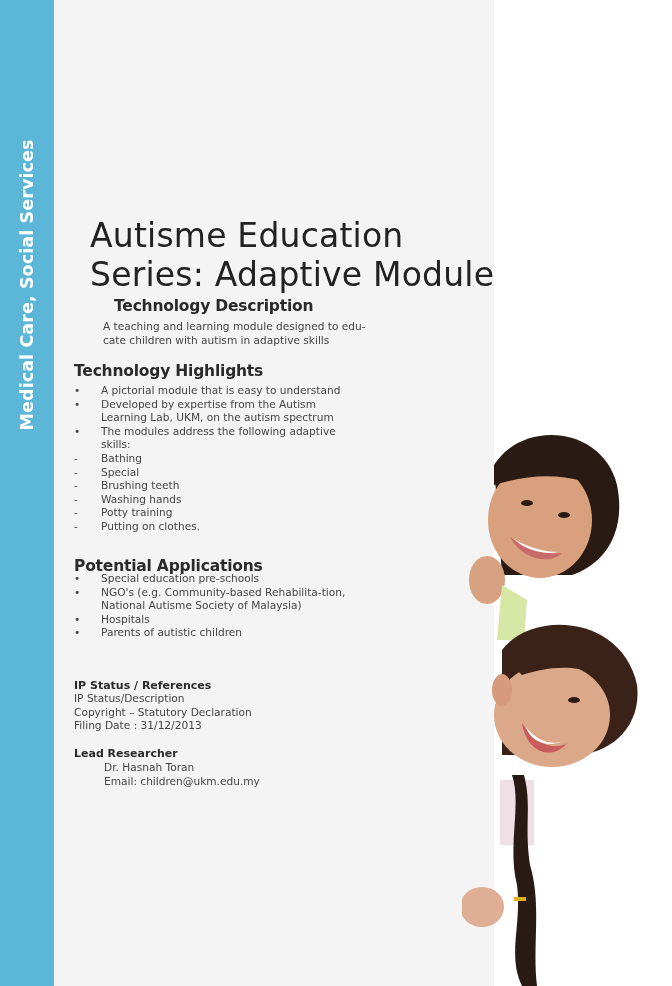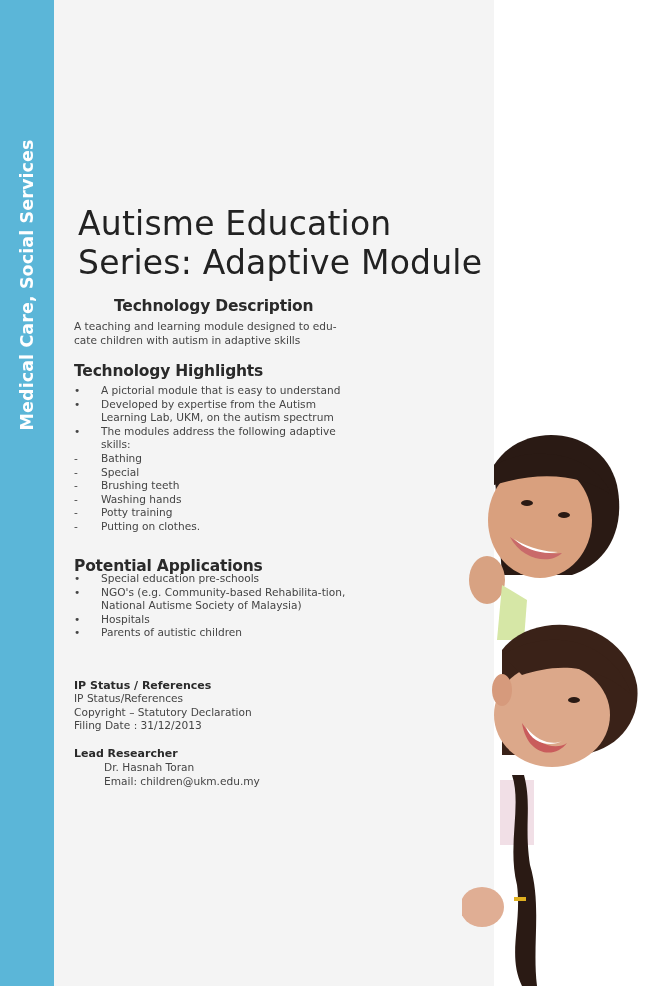--- a/index.html
+++ b/index.html
@@ -55,27 +55,27 @@
   </style>
 </head>
 <body>
 
 <div class="sidebar">
   <div class="sidebar-label">Medical Care, Social Services</div>
 </div>
 
 <div class="panel"></div>
 
-<h1 class="title" style="margin:4px;">
+<h1 class="title" style="margin:16px;">
   <span>Autisme Education</span><br>
   <span>Series: Adaptive Module</span>
 </h1>
 
 <div class="section-head" style="top:297px;margin-left:40px;">Technology Description</div>
-<div class="para" style="top:320px;">
+<div class="para" style="top:320px;margin-left:29px;">
   <span>A teaching and learning module designed to edu-</span><br>
   <span>cate children with autism in adaptive skills</span>
 </div>
 
 <div class="section-head" style="top:362px;">Technology Highlights</div>
 <ul class="list" style="top:384px;">
   <li><span class="mark">•</span><span>A pictorial module that is easy to understand</span></li>
   <li><span class="mark">•</span><span>Developed by expertise from the Autism Learning Lab, UKM, on the autism spectrum</span></li>
   <li><span class="mark">•</span><span>The modules address the following adaptive skills:</span></li>
   <li><span class="mark">-</span><span>Bathing</span></li>
@@ -89,21 +89,21 @@
 <div class="section-head" style="top:549px;margin-top:8px;">Potential Applications</div>
 <ul class="list" style="top:572px;">
   <li><span class="mark">•</span><span>Special education pre-schools</span></li>
   <li><span class="mark">•</span><span>NGO's (e.g. Community-based Rehabilita-tion, National Autisme Society of Malaysia)</span></li>
   <li><span class="mark">•</span><span>Hospitals</span></li>
   <li><span class="mark">•</span><span>Parents of autistic children</span></li>
 </ul>
 
 <div class="small-head" style="top:679px;">IP Status / References</div>
 <div class="small-lines" style="top:692px;">
-  <div>IP Status/References</div>
+  <div>IP Status/Description</div>
   <div>Copyright – Statutory Declaration</div>
   <div>Filing Date : 31/12/2013</div>
 </div>
 
 <div class="small-head" style="top:747px;">Lead Researcher</div>
 <div class="small-lines" style="top:761px;margin-left:30px;">
   <div>Dr. Hasnah Toran</div>
   <div>Email: children@ukm.edu.my</div>
 </div>
 

